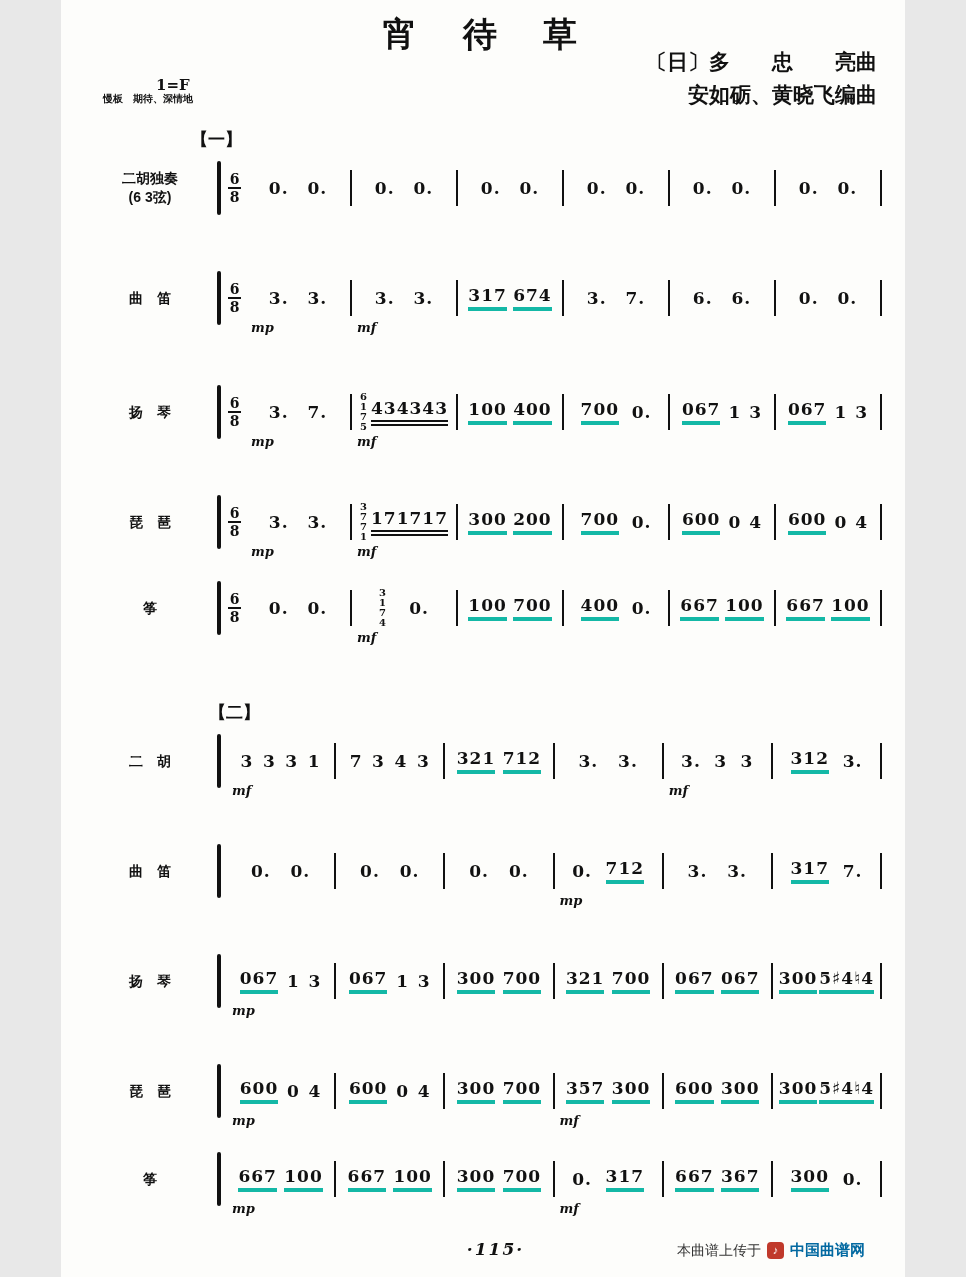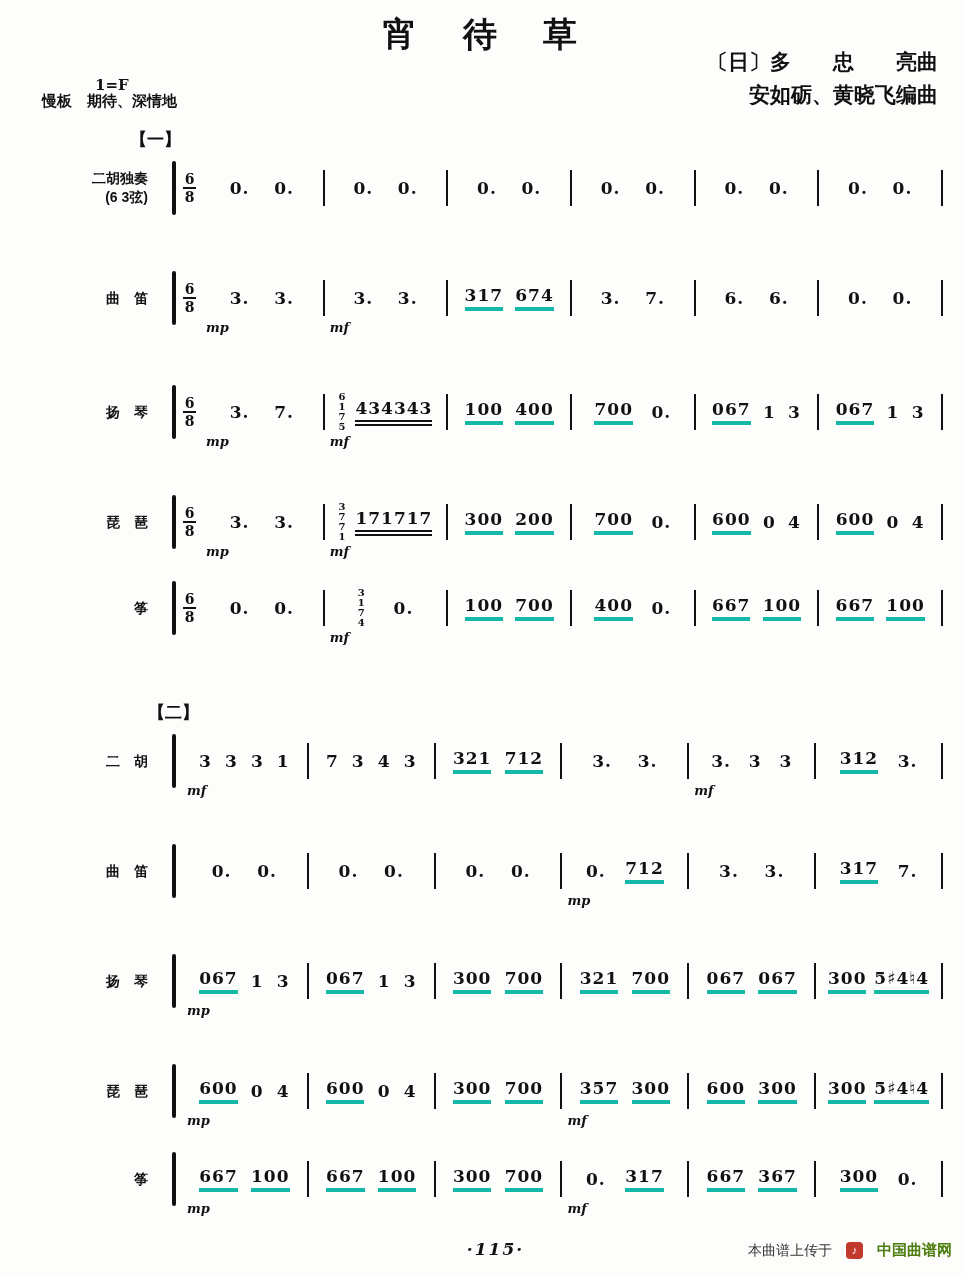--- a/index.html
+++ b/index.html
@@ -1,18 +1,18 @@
 <!DOCTYPE html>
 <html><head>
 <meta charset="utf-8">
 <style>
   html,body{margin:0;padding:0;background:#e8e8e8;}
   .page{
     position:relative;
-    width:966px;height:1277px;
+    width:844px;height:1277px;
     margin:0 auto;
     background:#fdfdfb;
     color:#111;
     font-family:"Liberation Sans", sans-serif;
     overflow:hidden;
   }
   .hdr{position:relative;height:128px;}
   .title{
     text-align:center;
     padding-top:12px;
@@ -26,36 +26,36 @@
     text-align:right;
     font-size:21px;font-weight:bold;line-height:1.55;
   }
   .keysig{
     position:absolute;left:95px;top:76px;
     font-size:15px;font-weight:bold;
     font-family:"DejaVu Serif", serif;
   }
   .tempo{
     position:absolute;left:42px;top:92px;
-    font-size:15px;font-weight:bold;
+    font-size:10px;font-weight:bold;
   }
   .score{position:relative;padding:0 22px 0 30px;}
   .section{margin-bottom:46px;}
   .section .marker{font-size:17px;font-weight:bold;margin-bottom:10px;}
   .section:nth-of-type(1) .marker{margin-left:100px;}
   .section:nth-of-type(2) .marker{margin-left:118px;}
   .staff{display:flex;align-items:center;margin-bottom:56px;}
   .section:nth-of-type(1) .staff:nth-child(2){margin-bottom:60px;}
   .section:nth-of-type(1) .staff:nth-child(4){margin-bottom:32px;}
   .section:nth-of-type(1) .staff:nth-child(5){margin-bottom:66px;}
   .section:nth-of-type(2) .staff:nth-child(4){margin-bottom:34px;}
   .section:nth-of-type(2) .staff:nth-child(5){margin-bottom:62px;}
   .labelcol{
     width:118px;flex:0 0 118px;
-    text-align:right;padding-right:24px;
+    text-align:center;padding-right:8px;
     font-size:14px;font-weight:bold;line-height:1.35;
   }
   .bracket{
     flex:0 0 4px;width:4px;height:54px;
     background:#111;border-radius:2px;margin-right:7px;
   }
   .ts{
     display:inline-flex;flex-direction:column;align-items:center;
     font-family:"DejaVu Serif", serif;font-weight:bold;font-size:14px;
     line-height:1;margin-right:6px;flex:0 0 auto;
@@ -84,30 +84,30 @@
     font-family:"DejaVu Serif", serif;
     font-style:italic;font-weight:bold;font-size:13px;text-align:center;
   }
   .footer{position:absolute;left:0;right:0;bottom:14px;height:24px;margin-left:25px;}
   .pageno{
     position:absolute;left:0;right:0;text-align:center;
     font-family:"DejaVu Serif", serif;
     font-weight:bold;font-style:italic;font-size:17px;letter-spacing:2px;
   }
   .sitemark{
-    position:absolute;right:14px;top:2px;
-    display:flex;align-items:center;gap:14px;font-size:14px;
+    position:absolute;right:40px;top:2px;
+    display:flex;align-items:center;gap:6px;font-size:14px;
   }
   .sitemark .upload{color:#333;}
   .logo{
     display:inline-flex;align-items:center;justify-content:center;
     width:17px;height:17px;border-radius:4px;
     background:#c0392b;color:#fff;font-size:11px;line-height:1;
   }
-  .sitemark .site{color:#4d7c0f;font-weight:bold;font-size:15px;}
+  .sitemark .site{color:#0369a1;font-weight:bold;font-size:15px;}
 </style>
 </head>
 <body>
 
 <div class="page">
 
   <div class="hdr">
     <div class="title">宵　待　草</div>
     <div class="composer">
       <div>〔日〕多　　忠　　亮曲</div>

